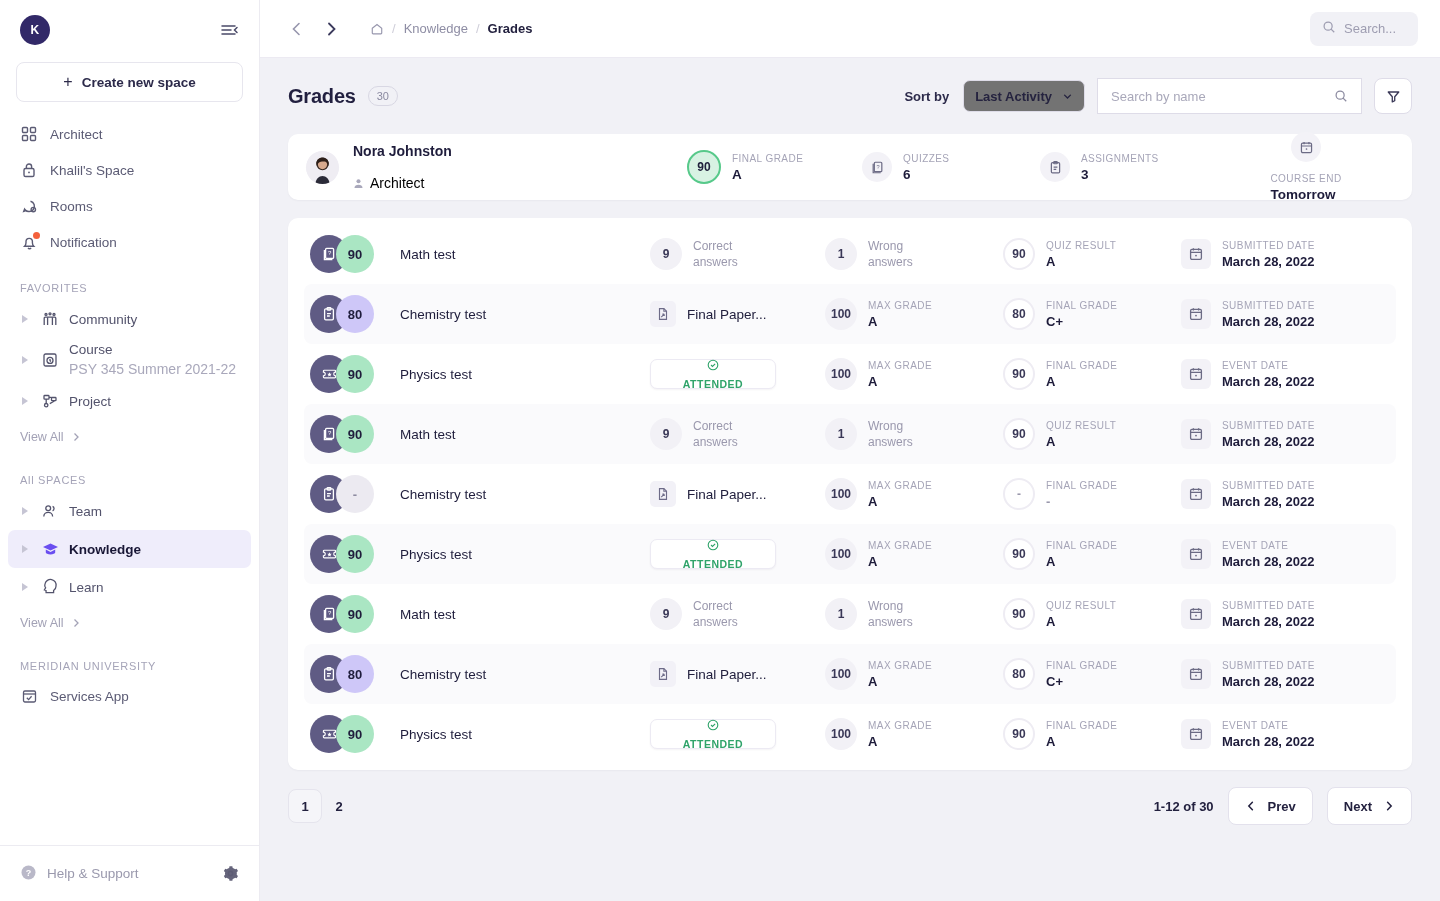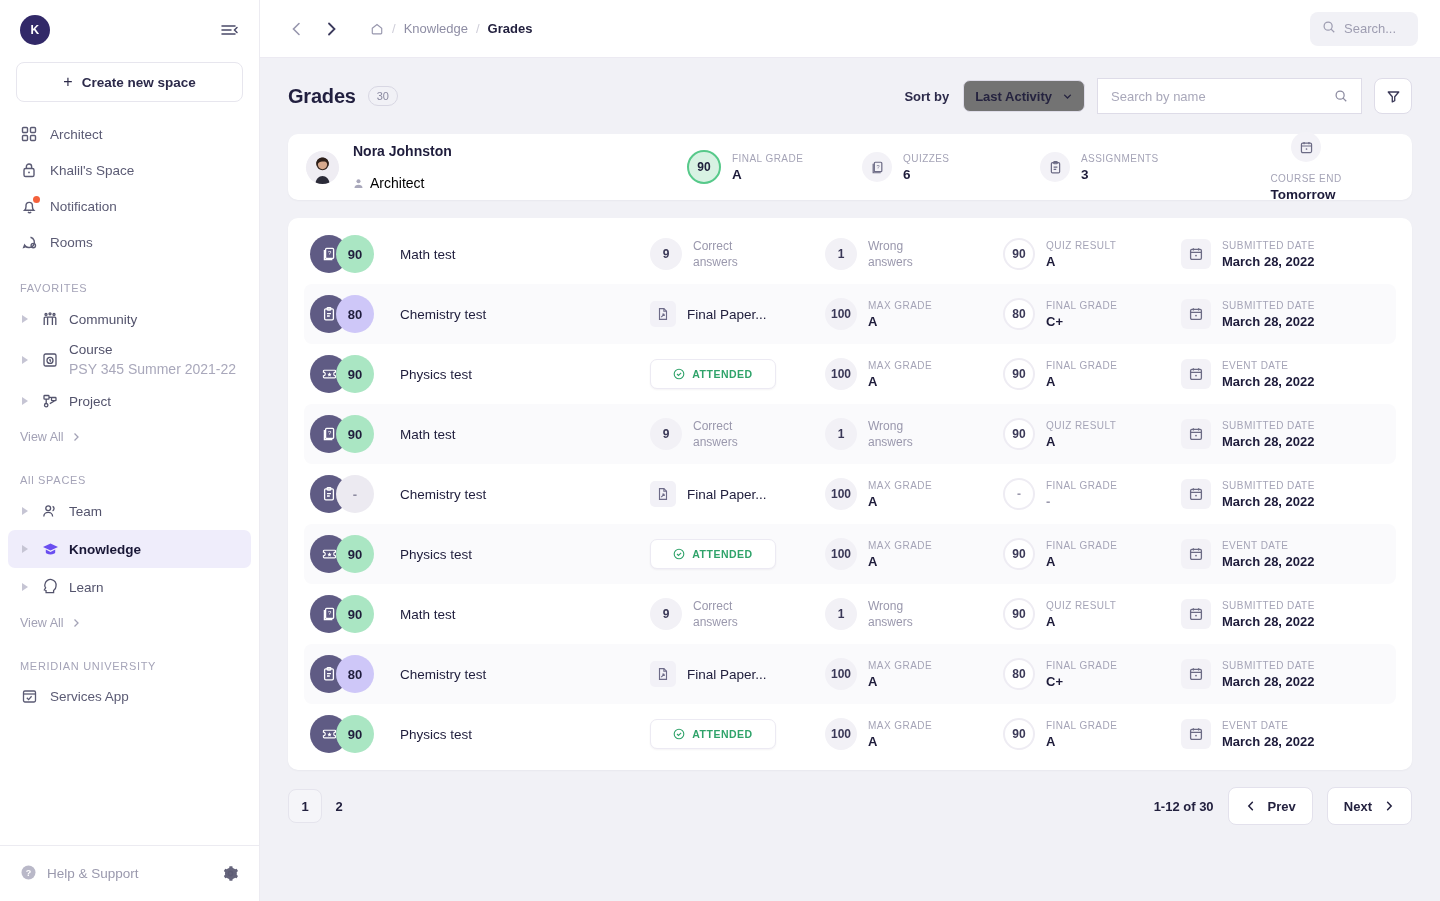--- a/index.html
+++ b/index.html
@@ -216,20 +216,21 @@
   .c-two { font-size: 12px; color: #9a98ad; line-height: 1.35; }
   .c-label { font-size: 10px; letter-spacing: .45px; color: #a5a4b7; text-transform: uppercase; }
   .c-value { font-size: 13px; color: #1d1b3a; font-weight: 700; margin-top: 3px; }
   .c-value.muted { color: #9a98ac; }
 
   .attended {
     width: 126px; height: 30px; border-radius: 7px; background: #fff;
     border: 1px solid #eceaf3; display: flex; align-items: center; justify-content: center;
     gap: 7px; font-size: 10.5px; letter-spacing: .5px; font-weight: 700; color: #2fa36a;
     box-shadow: 0 1px 2px rgba(30,28,60,.05);
+    flex-direction: column;
   }
   .file-cell { display: flex; align-items: center; gap: 11px; cursor: pointer; }
   .file-ico {
     width: 26px; height: 26px; border-radius: 5px; background: #f2f1f7;
     display: flex; align-items: center; justify-content: center; color: #6d6b88;
   }
   .file-name { font-size: 13.5px; color: #22203e; }
 
   .col2 { width: 175px; flex: 0 0 175px; }
   .col3 { width: 178px; flex: 0 0 178px; }
@@ -296,35 +297,35 @@
             <rect x="3" y="6.5" width="10" height="8" rx="1.6"></rect>
               <path d="M5.4 6.5V4.6a2.6 2.6 0 0 1 5.2 0v1.9"></path>
               <circle cx="8" cy="10.4" r=".9" fill="currentColor" stroke="none"></circle>
           </svg>
         </span>
         <span class="nav-label">Khalil's Space</span>
       </div>
       <div class="nav-item">
         <span class="ico">
           <svg width="17" height="17" viewBox="0 0 17 17" fill="none" stroke="currentColor" stroke-width="1.4">
+            <path d="M9.5 3.2A5.3 5.3 0 1 1 3.6 11.1l-.9 2.4 2.5-.8a5.3 5.3 0 0 0 4.3.5"></path>
+            <circle cx="12.3" cy="11.6" r="2.2"></circle>
+          </svg>
+        </span>
+        <span class="nav-label">Rooms</span>
+      </div>
+      <div class="nav-item">
+        <span class="ico">
+          <svg width="17" height="17" viewBox="0 0 17 17" fill="none" stroke="currentColor" stroke-width="1.4">
             <path d="M4.2 12.3h8.6c-1-1-1.4-2-1.4-3.5V7.6a3.2 3.2 0 1 0-6.4 0v1.2c0 1.5-.4 2.5-1.4 3.5Z"></path>
             <path d="M7.1 13.9a1.6 1.6 0 0 0 2.9 0"></path>
           </svg>
           <span style="position:absolute;top:-1px;right:-2px;width:7px;height:7px;border-radius:50%;background:#f4613c;"></span>
         </span>
         <span class="nav-label">Notification</span>
-      </div>
-      <div class="nav-item">
-        <span class="ico">
-          <svg width="17" height="17" viewBox="0 0 17 17" fill="none" stroke="currentColor" stroke-width="1.4">
-            <path d="M9.5 3.2A5.3 5.3 0 1 1 3.6 11.1l-.9 2.4 2.5-.8a5.3 5.3 0 0 0 4.3.5"></path>
-            <circle cx="12.3" cy="11.6" r="2.2"></circle>
-          </svg>
-        </span>
-        <span class="nav-label">Rooms</span>
       </div>
     </div>
 
     <div class="sec-title">FAVORITES</div>
 
     <div class="space-item">
       <span class="caret"></span>
       <span class="ico">
         <svg width="18" height="18" viewBox="0 0 18 18" fill="none" stroke="currentColor" stroke-width="1.3">
           <circle cx="5" cy="4.4" r="1"></circle>

